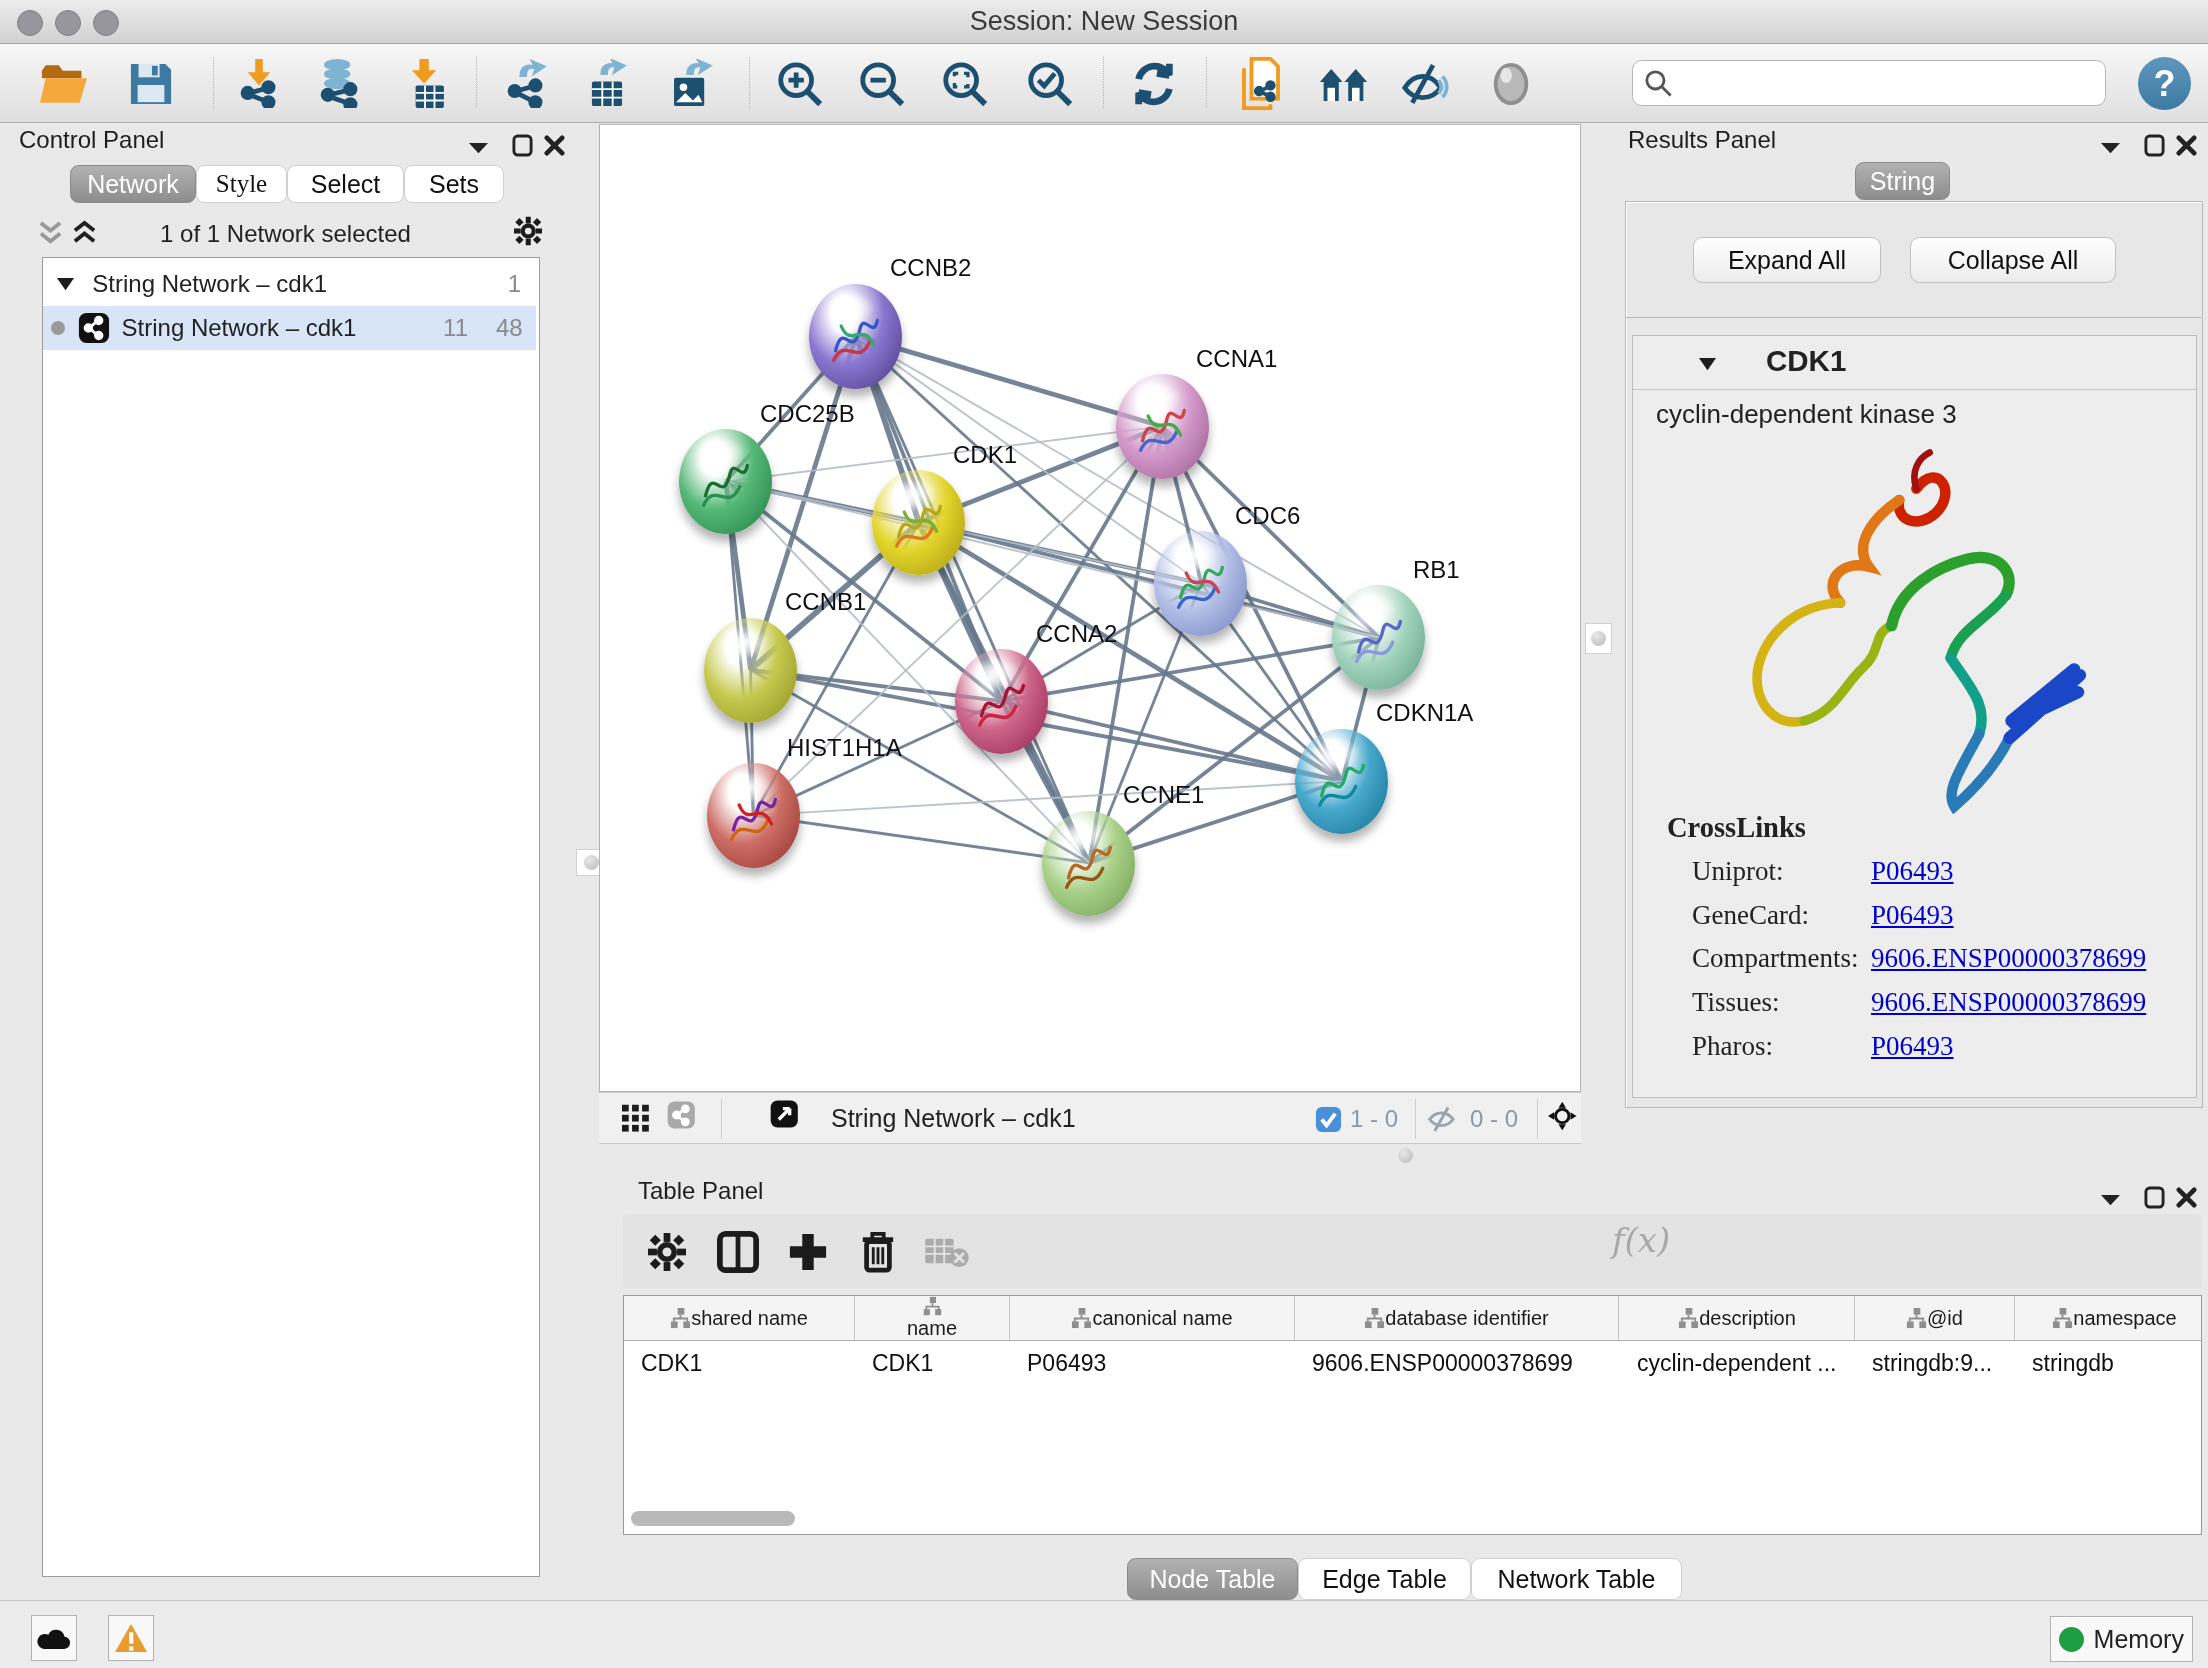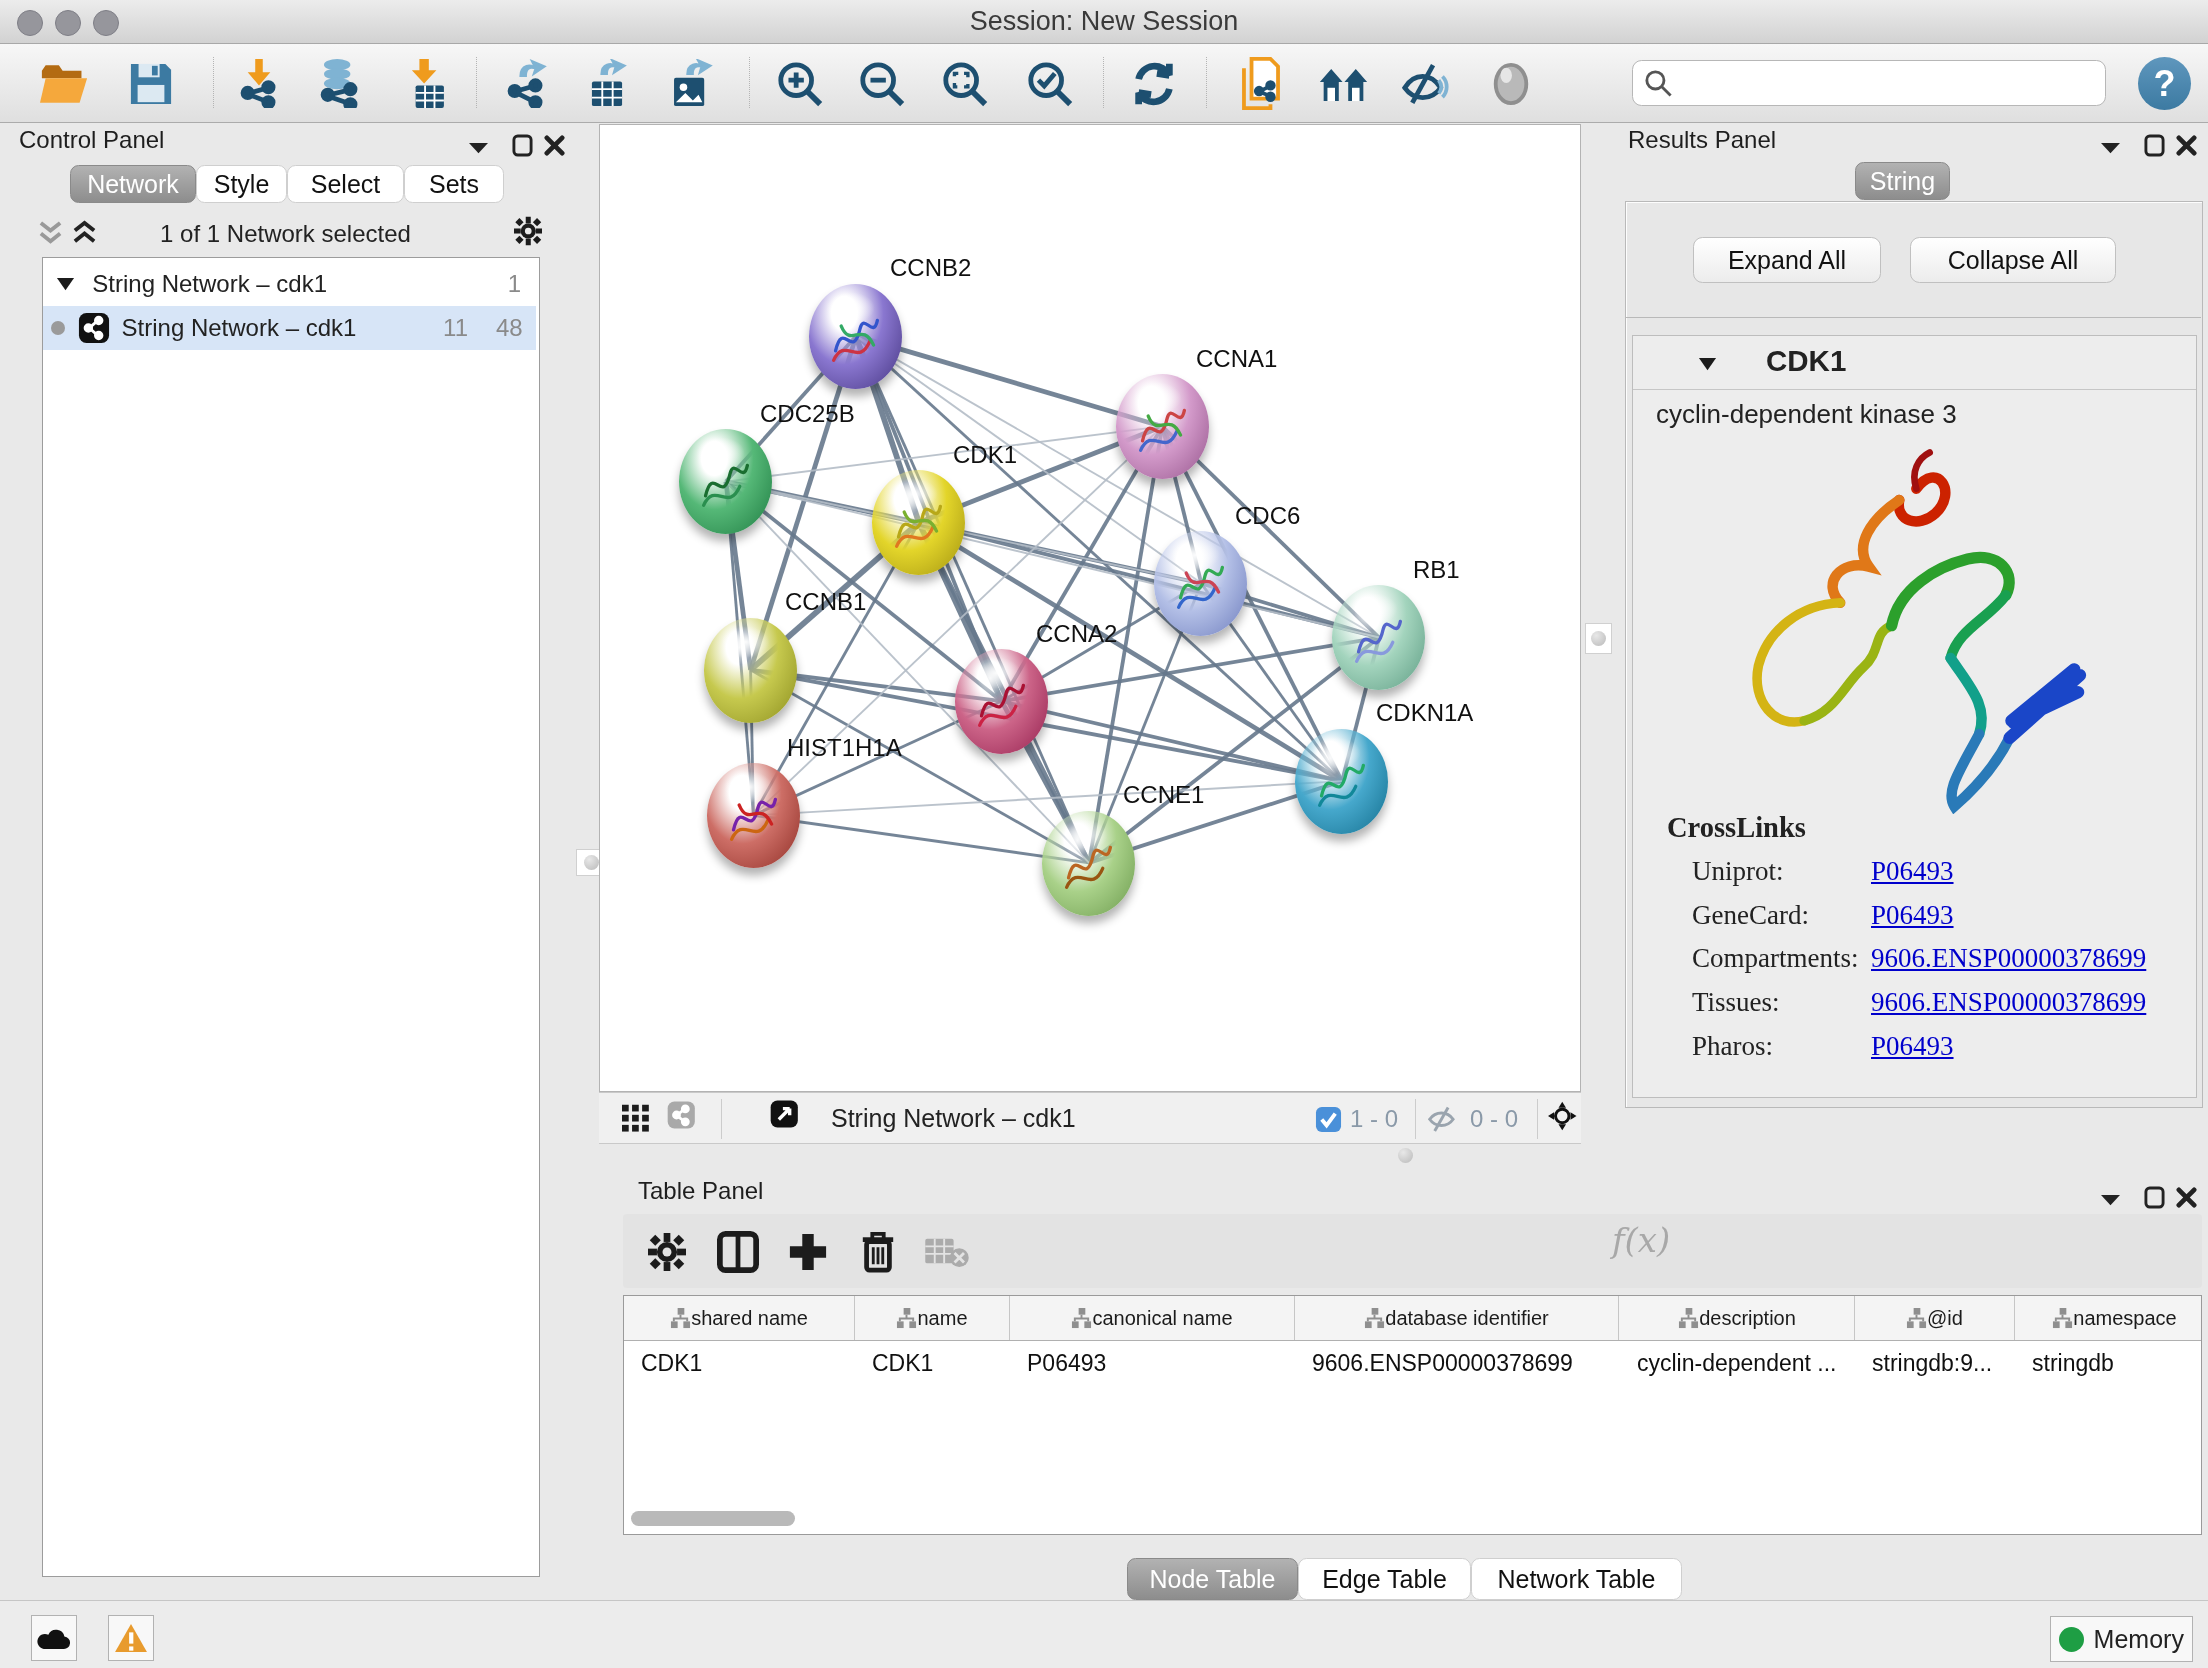--- a/index.html
+++ b/index.html
@@ -287,21 +287,21 @@
     </svg>
   </div>
 <div class="wicon" style="left:540px;top:131px">
   <svg width="21" height="21" viewBox="0 0 22 22">
       <path d="M3,3 L19,19 M19,3 L3,19" stroke="#222" stroke-width="5" stroke-linecap="round"></path>
     </svg>
   </div>
 
 <div id="cp-tabs">
     <div class="tab sel" style="left: 70px; top: 165px; width: 126px;">Network</div>
-    <div class="tab" style="left: 196px; top: 165px; width: 91px;">Style</div>
+    <div class="tab" style="left: 196px; top: 165px; width: 91px; font-family: Liberation Serif, serif;">Style</div>
     <div class="tab" style="left: 287px; top: 165px; width: 117px;">Select</div>
     <div class="tab" style="left: 404px; top: 165px; width: 100px;">Sets</div>
   </div>
 
 <div id="cp-statusrow" class="abs">
   <div class="wicon" style="left:7.6px;top:6.7px">
     <svg width="25" height="27" viewBox="0 0 26 28">
         <path d="M3,3 L13,11 L23,3 M3,14 L13,22 L23,14" fill="none" stroke="#999" stroke-width="4"></path>
       </svg>
     </div>
@@ -719,21 +719,21 @@
         <svg width="21" height="23" viewBox="0 0 22 24">
           <g fill="#8f8f8f">
             <rect x="8" y="1" width="7" height="7"></rect>
             <rect x="1" y="15" width="7" height="7"></rect>
             <rect x="14" y="15" width="7" height="7"></rect>
           </g>
           <path d="M11,8 V12 M4,15 V12 H18 V15" stroke="#8f8f8f" stroke-width="2" fill="none"></path>
         </svg>
         <span>shared name</span>
       </div>
-      <div class="hcell" style="left: 231px; width: 155px;">
+      <div class="hcell" style="left: 231px; width: 155px; flex-direction: column;">
         <svg width="21" height="23" viewBox="0 0 22 24">
           <g fill="#8f8f8f">
             <rect x="8" y="1" width="7" height="7"></rect>
             <rect x="1" y="15" width="7" height="7"></rect>
             <rect x="14" y="15" width="7" height="7"></rect>
           </g>
           <path d="M11,8 V12 M4,15 V12 H18 V15" stroke="#8f8f8f" stroke-width="2" fill="none"></path>
         </svg>
         <span>name</span>
       </div>

